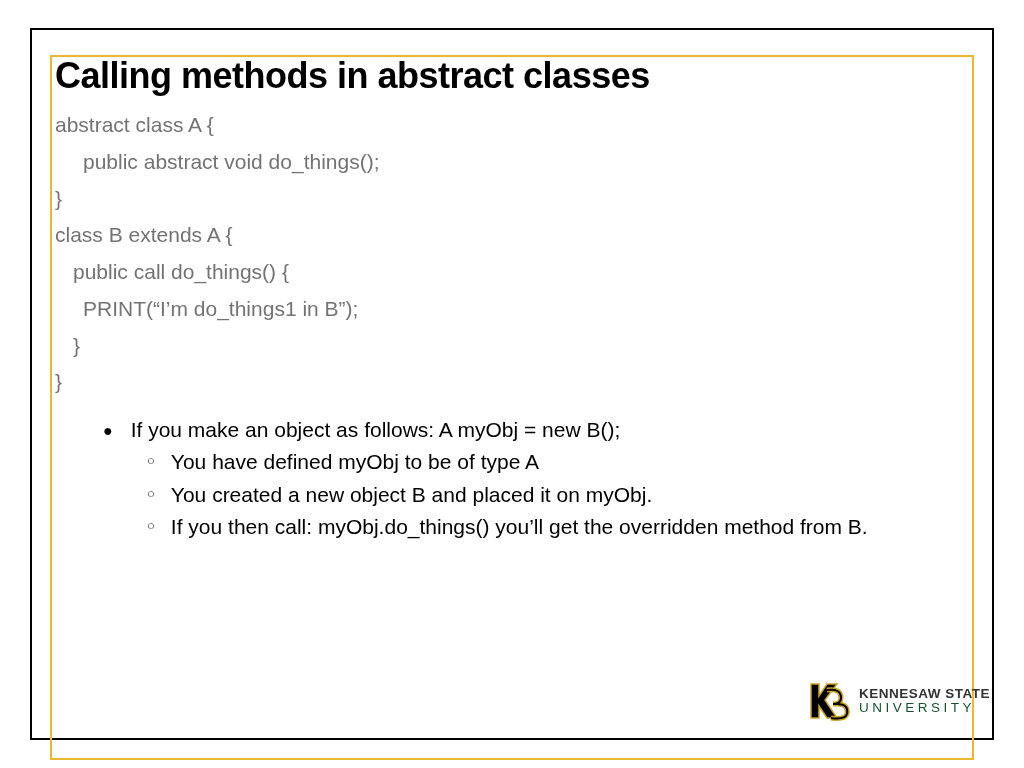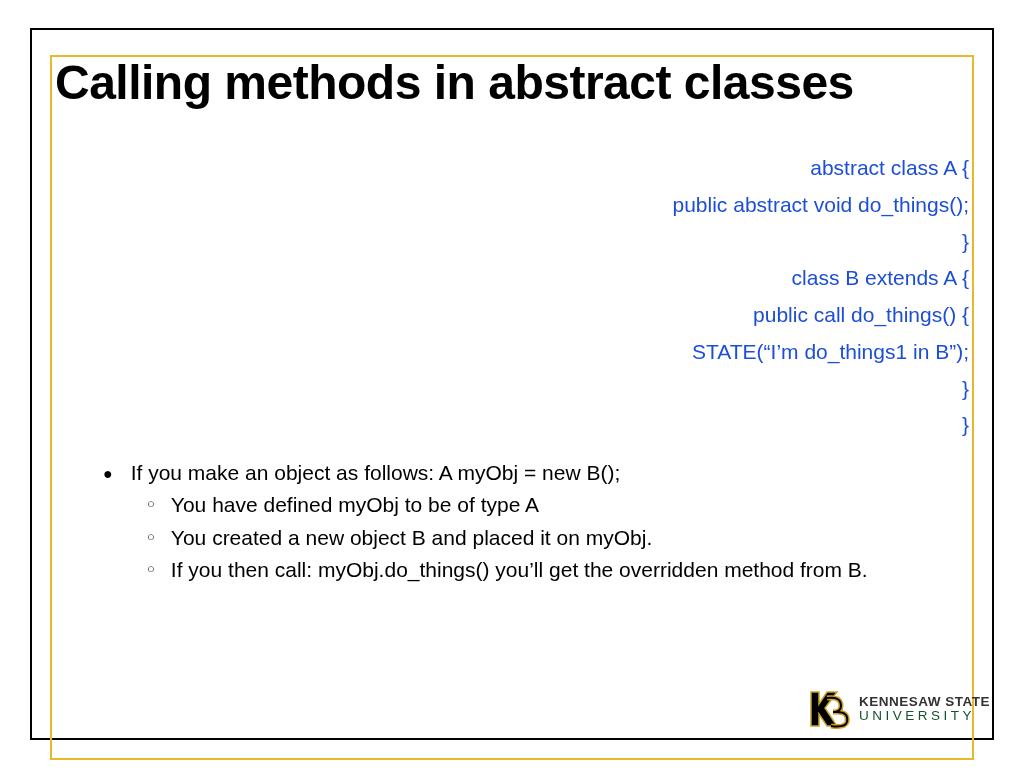--- a/index.html
+++ b/index.html
@@ -28,32 +28,31 @@
       border: 2px solid #e8b92e;
     }
     .content {
       position: absolute;
       top: 55px;
       left: 55px;
       right: 55px;
       bottom: 40px;
     }
     .title {
-      font-size: 48px;
+      font-size: 36px;
       font-weight: bold;
       color: #000000;
-      margin-bottom: 40px;
+      margin-bottom: 10px;
       letter-spacing: -0.5px;
     }
     .code-block {
       font-size: 21px;
-      color: #1d4ed8;
+      color: #737373;
       line-height: 1.75;
       margin-bottom: 14px;
-      text-align: right;
     }
     .code-line { white-space: pre; }
     .indent-1 { padding-left: 28px; }
     .indent-2 { padding-left: 18px; }
     .indent-3 { padding-left: 28px; }
     .bullets {
       font-size: 21px;
       color: #000000;
       line-height: 1.45;
       margin-left: 48px;
@@ -75,21 +74,21 @@
     .bullet-sub .circle {
       font-size: 13px;
       margin-right: 16px;
       margin-top: 5px;
     }
     .bullet-sub .txt {
       max-width: 760px;
     }
     .logo {
       position: absolute;
-      bottom: 36px;
+      bottom: 44px;
       right: 34px;
       display: flex;
       align-items: center;
       gap: 6px;
     }
     .logo-icon {
       width: 46px;
       height: 46px;
       position: relative;
     }
@@ -119,21 +118,21 @@
 
 <div class="content">
   <h1 class="title">Calling methods in abstract classes</h1>
 
   <div class="code-block">
     <div class="code-line">abstract class A {</div>
     <div class="code-line indent-1">public abstract void do_things();</div>
     <div class="code-line">}</div>
     <div class="code-line">class B extends A {</div>
     <div class="code-line indent-2">public call do_things() {</div>
-    <div class="code-line indent-3">STATE(“I’m do_things1 in B”);</div>
+    <div class="code-line indent-3">PRINT(“I’m do_things1 in B”);</div>
     <div class="code-line indent-2">}</div>
     <div class="code-line">}</div>
   </div>
 
   <div class="bullets">
     <div class="bullet-main">
       <span class="dot">●</span>
       <span>If you make an object as follows:  A myObj = new B();</span>
     </div>
     <div class="bullet-sub">

